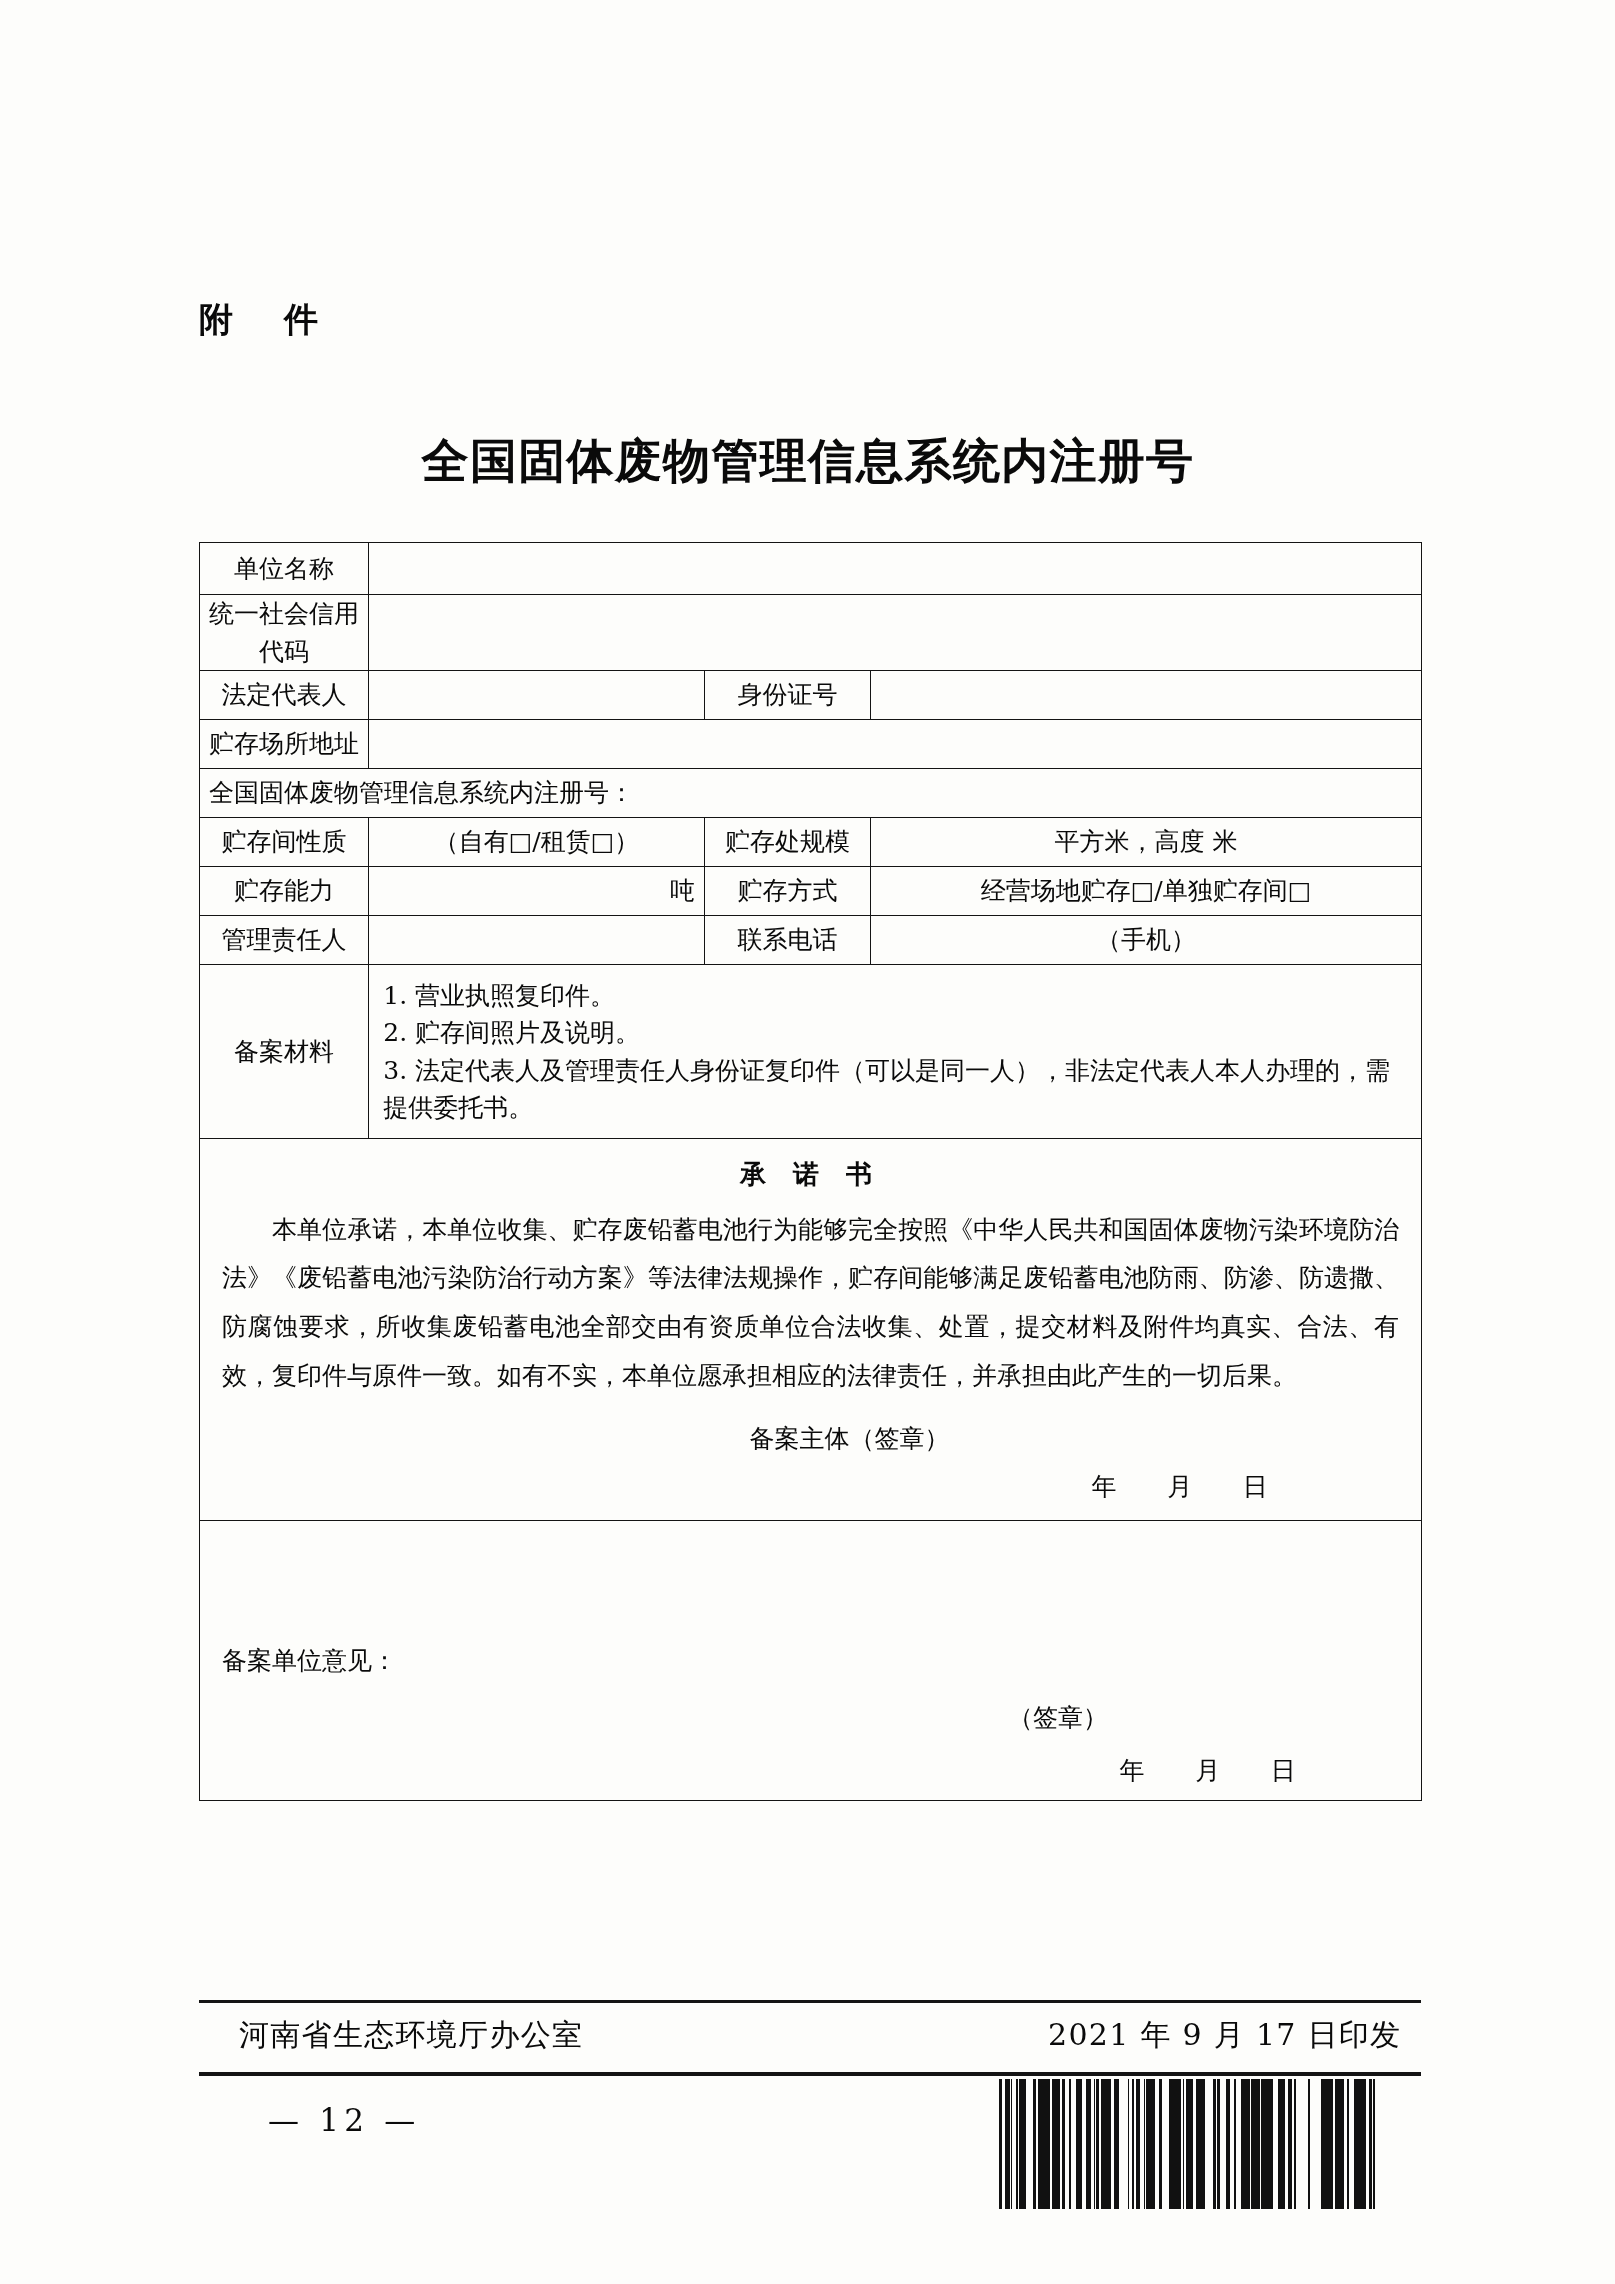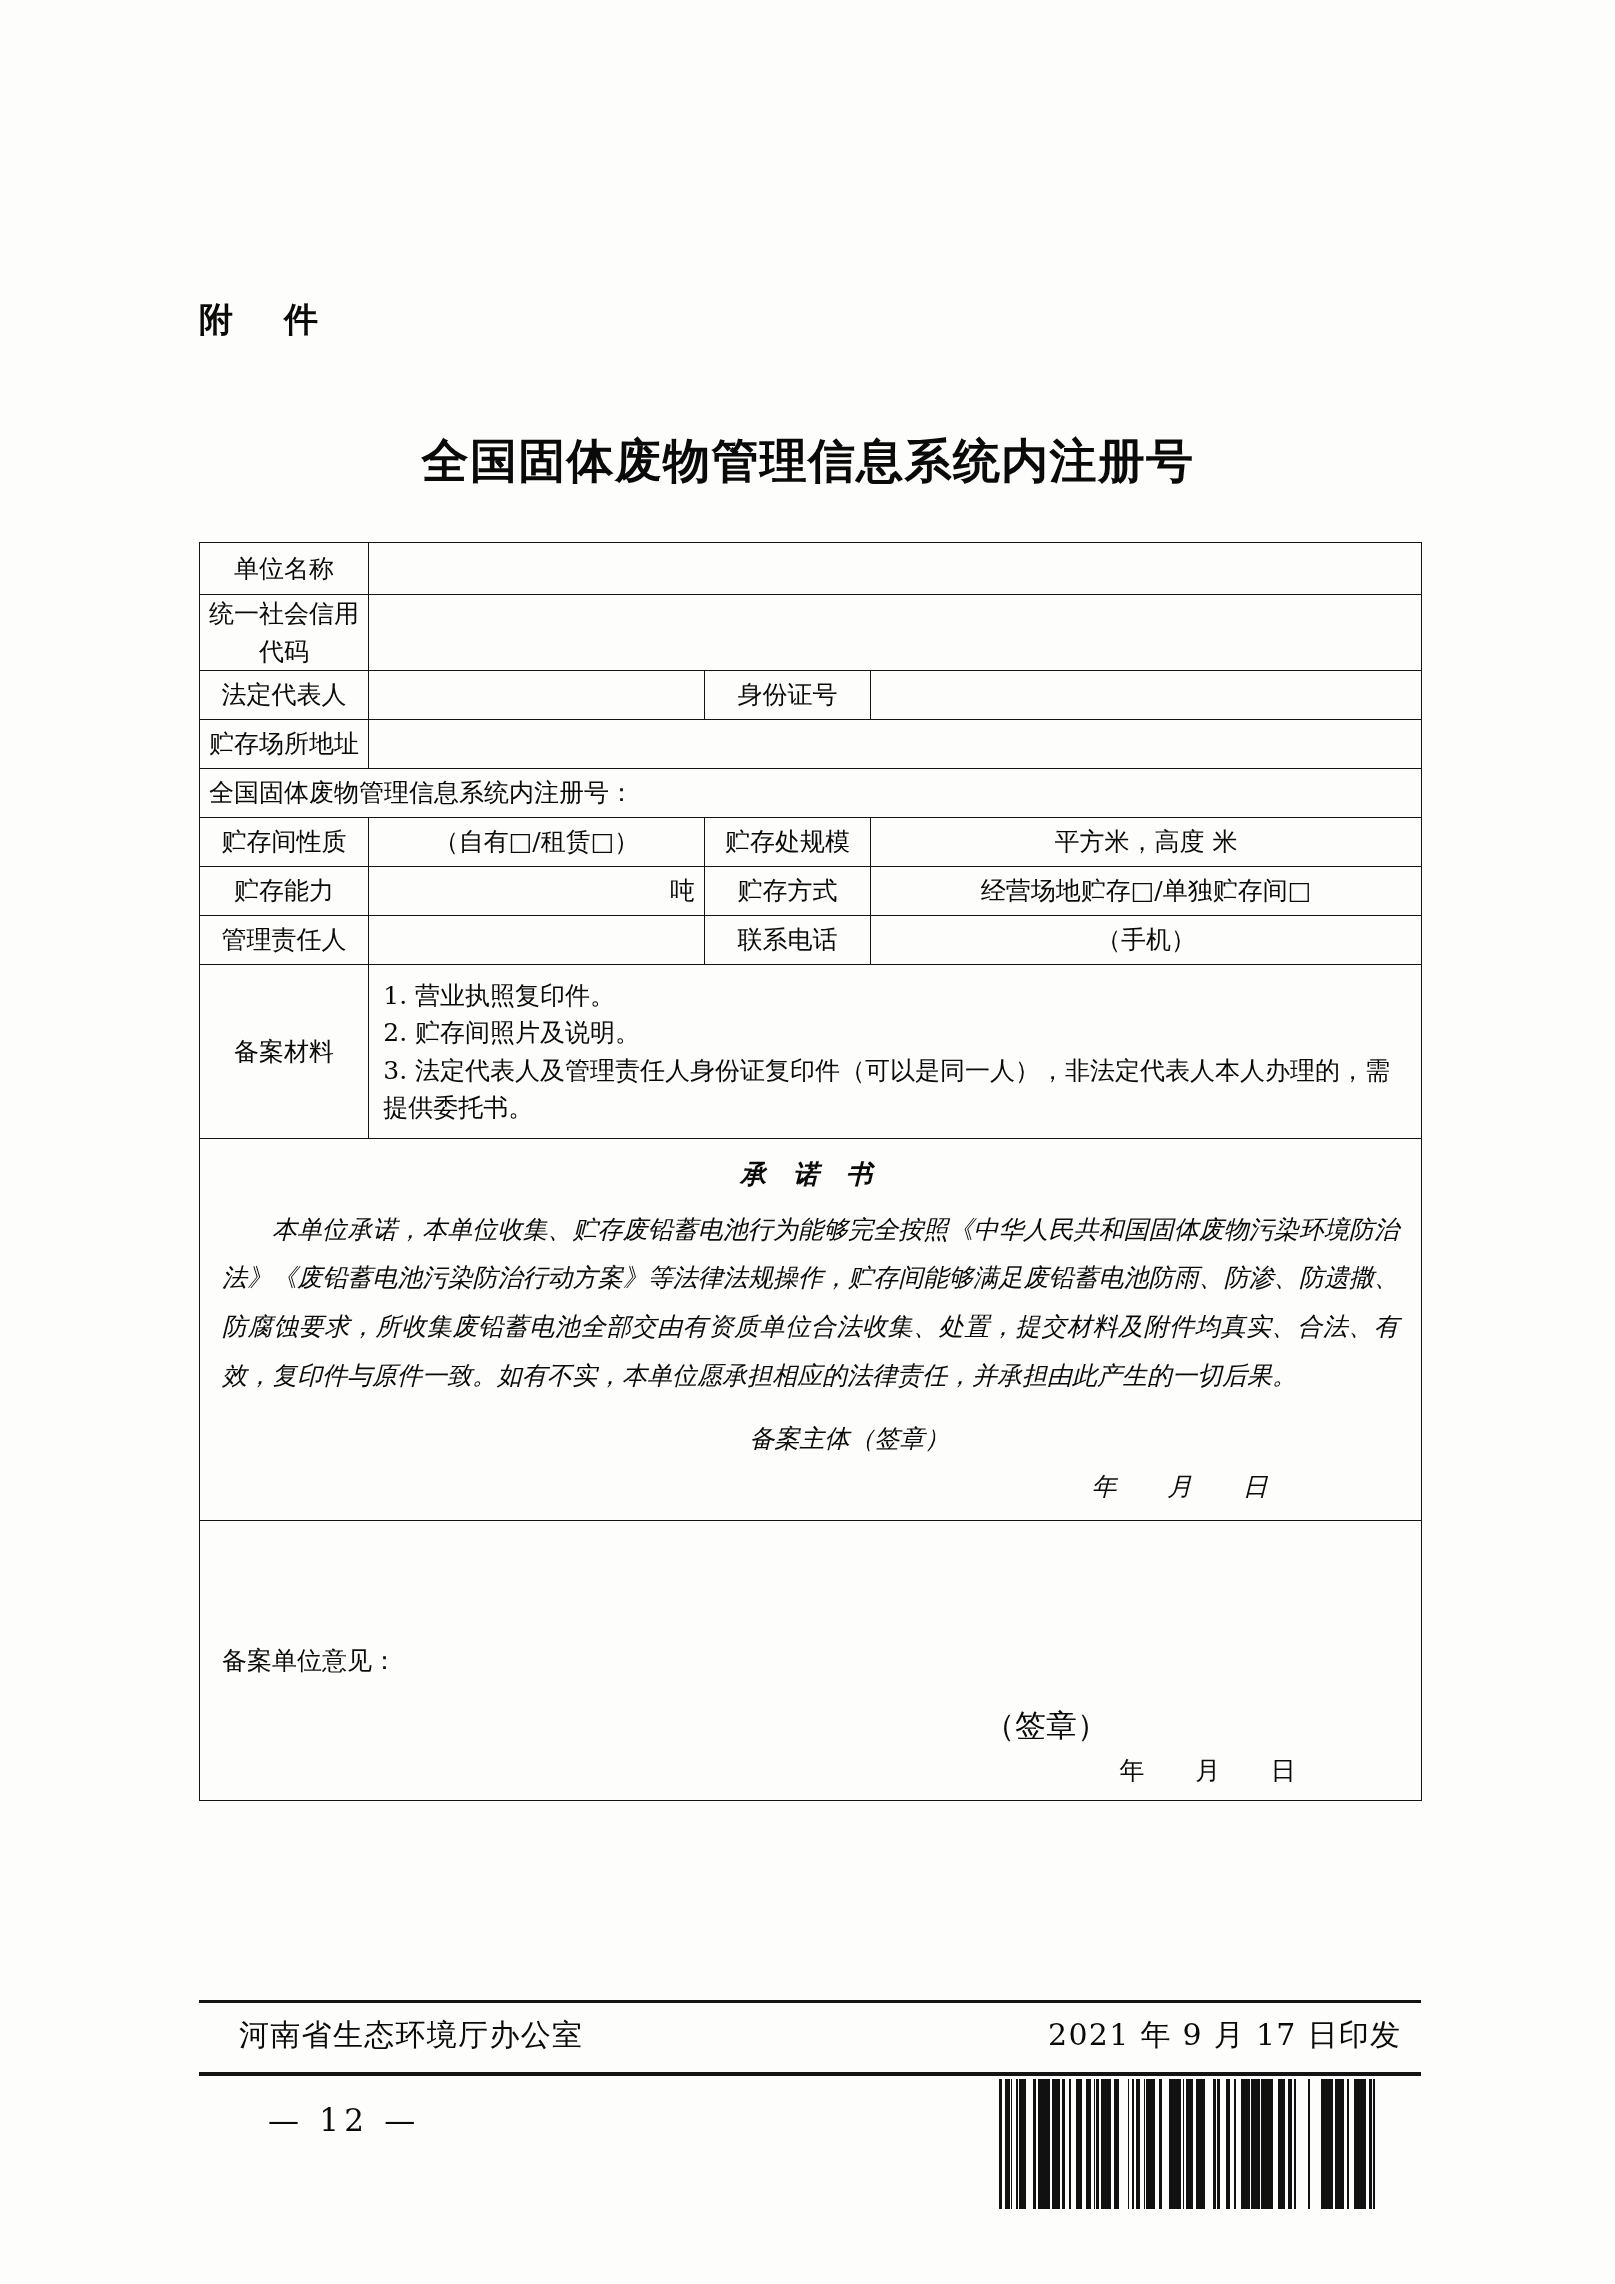--- a/index.html
+++ b/index.html
@@ -78,21 +78,20 @@
     line-height: 1.72;
     text-align: left;
   }
   .mat-item { white-space: nowrap; }
   .mat-item.wrap { white-space: normal; }
 
   
   .commit-cell {
     padding: 9px 22px 14.3px 22px !important;
     text-align: left;
-    font-style: italic;
   }
   .commit-title {
     text-align: center;
     font-weight: 700;
     font-size: 26px;
     letter-spacing: 9px;
     margin: 6.5px 0 11.7px 0;
     font-family: "DejaVu Sans", "Liberation Sans", sans-serif;
   }
   .commit-body {
@@ -123,22 +122,22 @@
     vertical-align: top;
     padding: 15.6px 22px !important;
     position: relative;
   }
   .opinion-label {
     font-size: 25px;
   }
   .opinion-seal {
     position: absolute;
     right: 313px;
-    bottom: 52px;
-    font-size: 31px;
+    bottom: 64px;
+    font-size: 25px;
   }
   .opinion-date {
     position: absolute;
     right: 124px;
     bottom: 10.4px;
     font-size: 25px;
     letter-spacing: 1.3px;
   }
   .opinion-date span { margin-left: 40px; }
 

